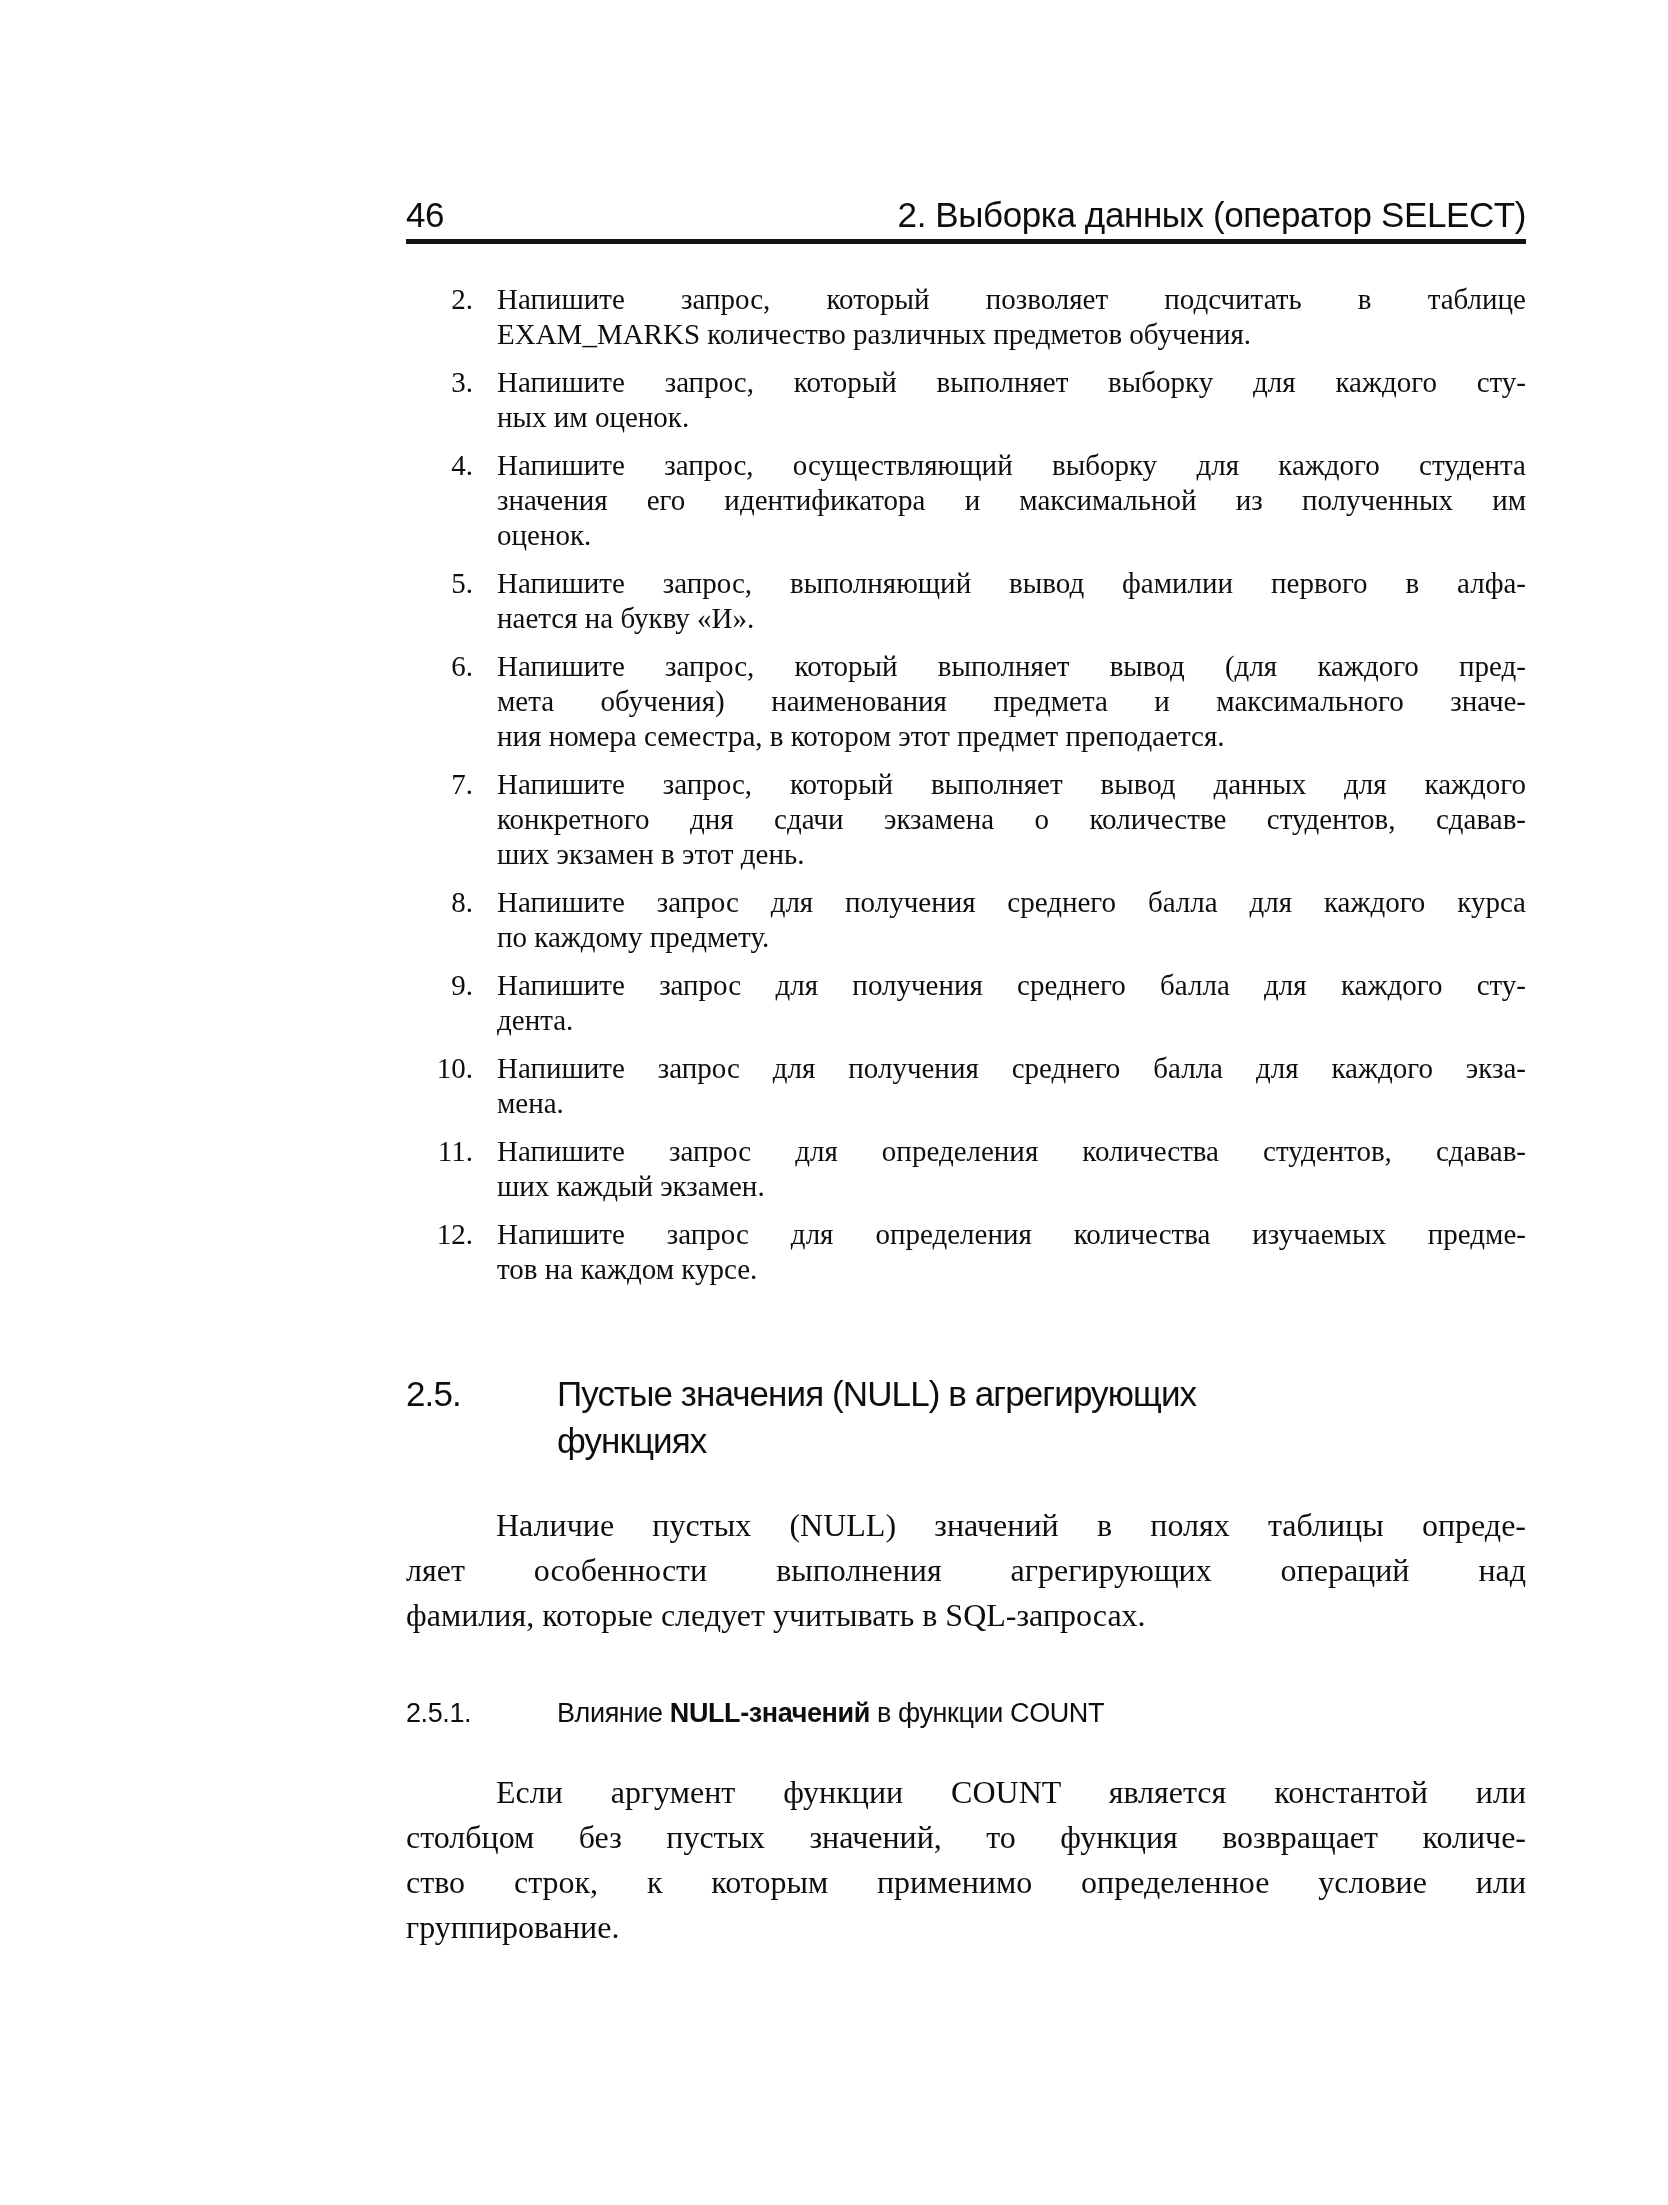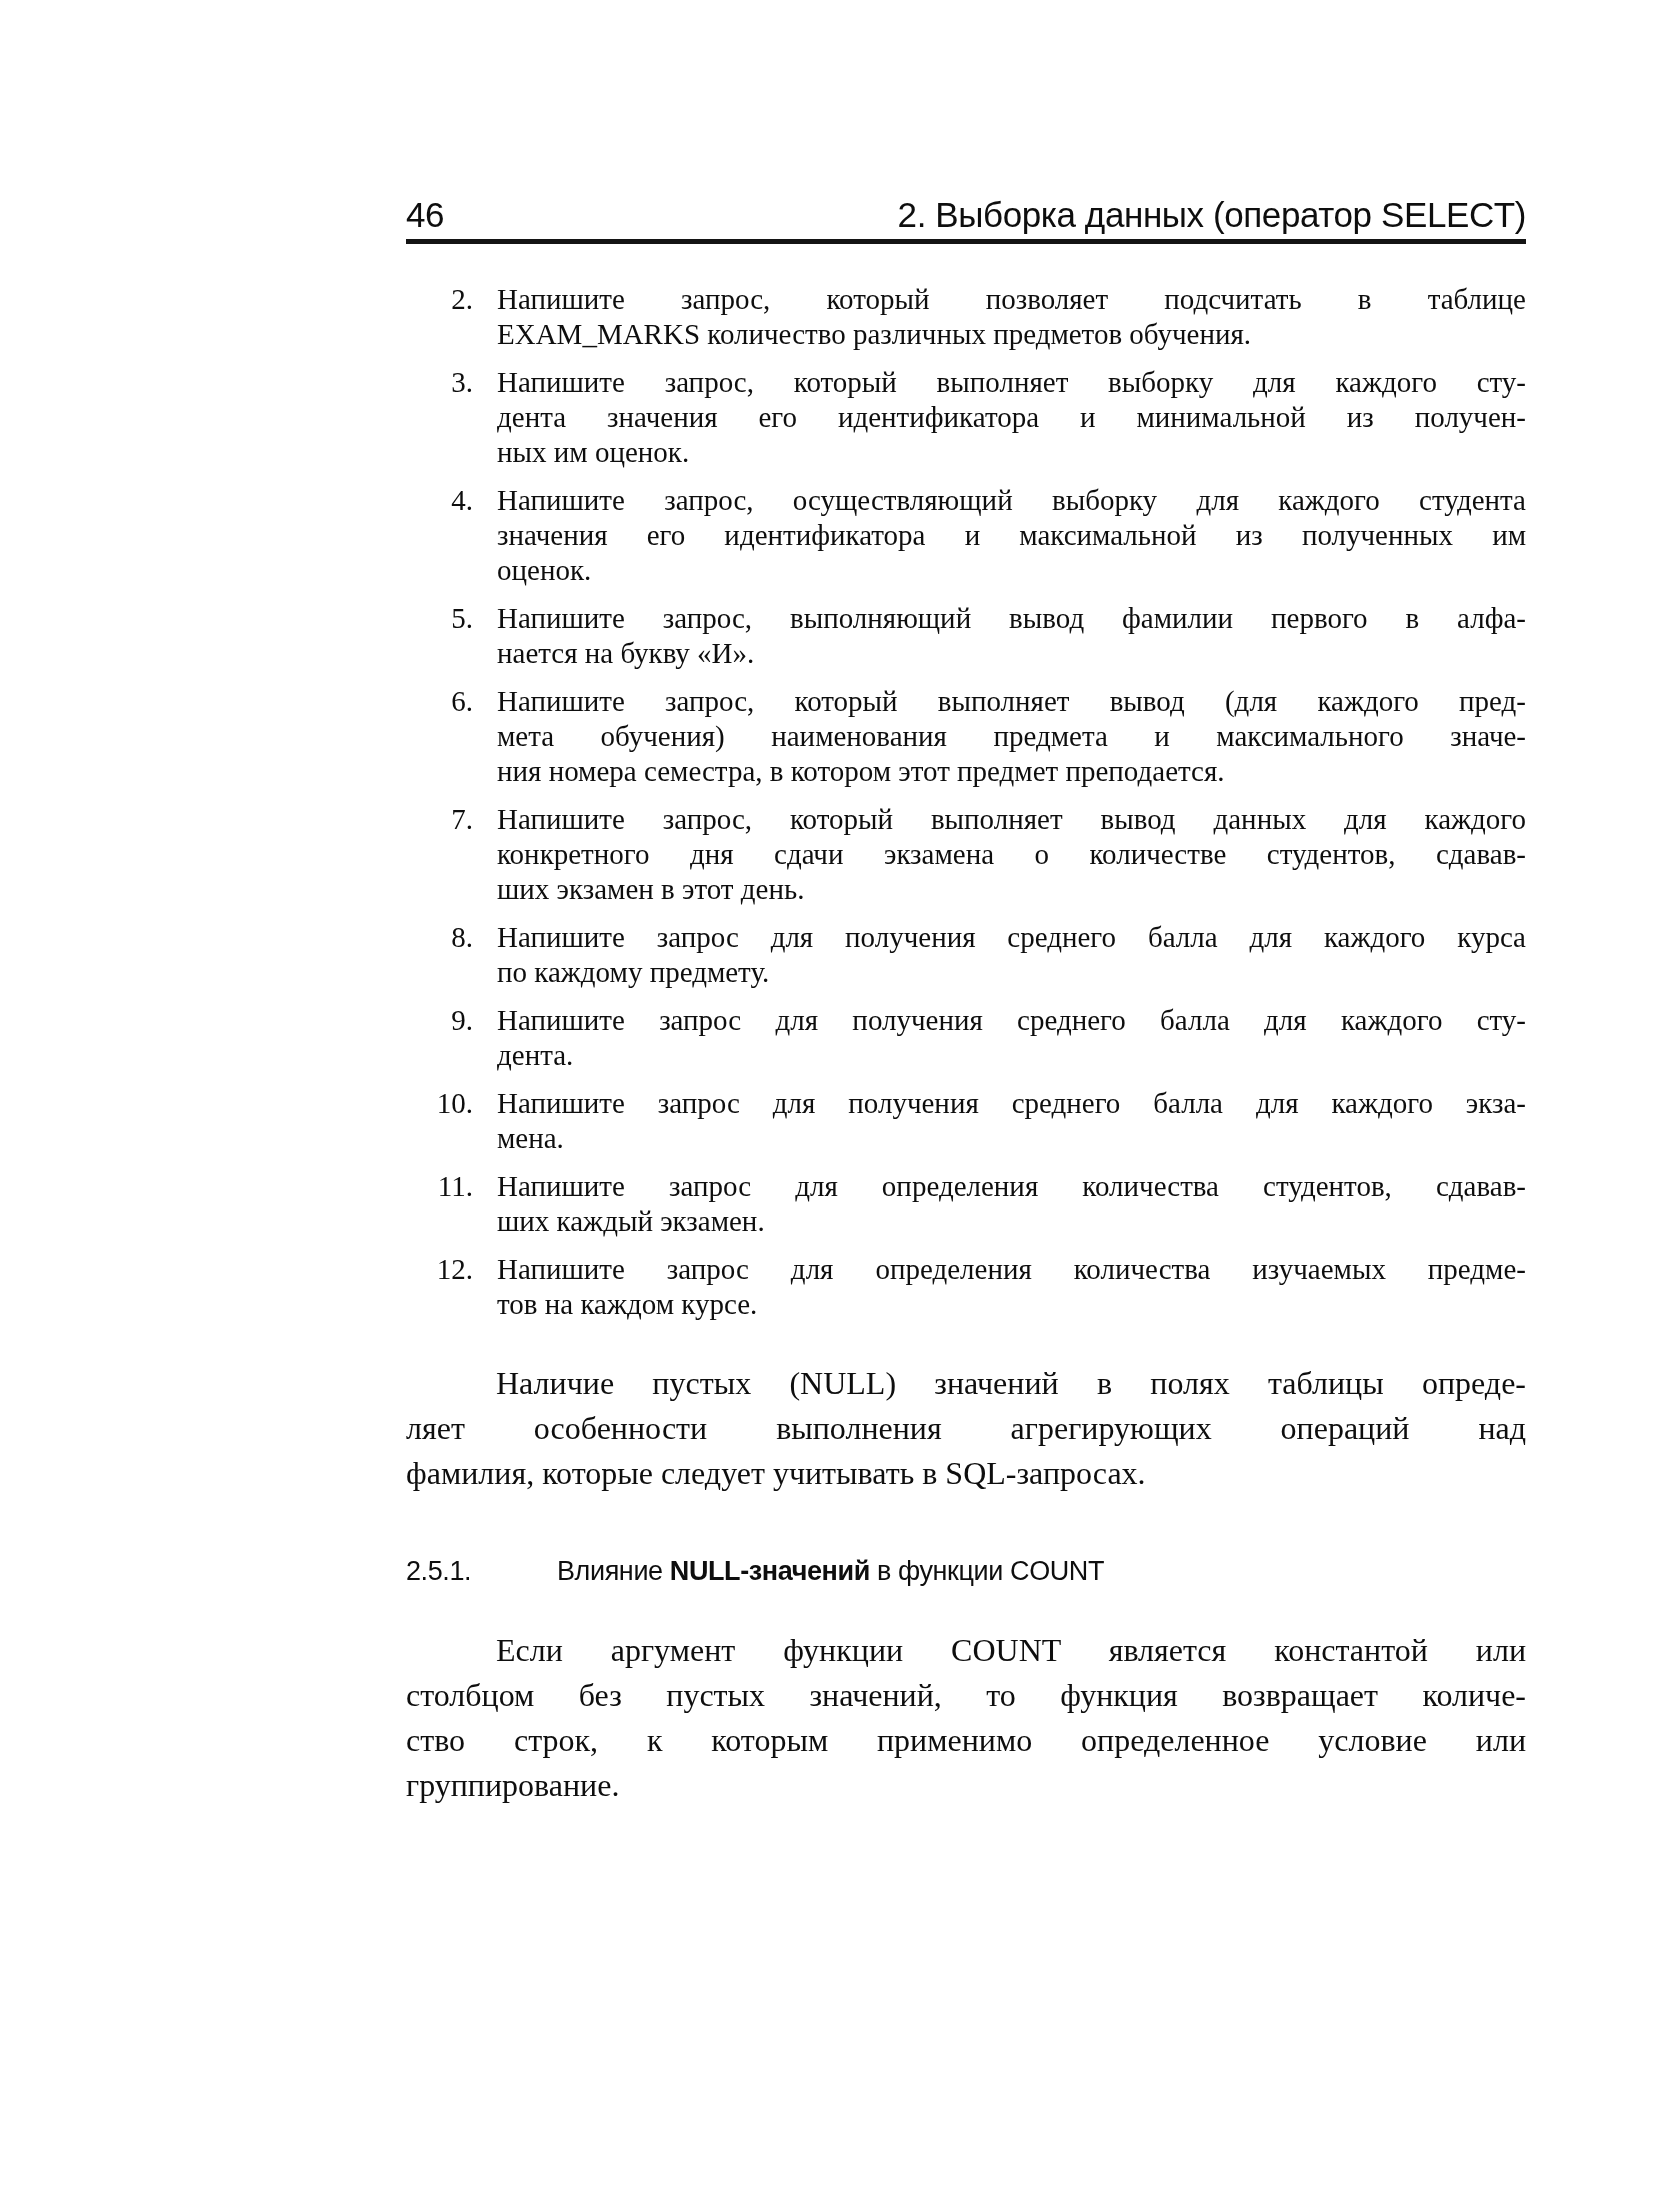--- a/index.html
+++ b/index.html
@@ -100,21 +100,20 @@
         <span class="num">2.</span>
         <div class="itembody">
           <div class="line">Напишите запрос, который позволяет подсчитать в таблице</div>
           <div class="line last">EXAM_MARKS количество различных предметов обучения.</div>
         </div>
       </li>
       <li>
         <span class="num">3.</span>
         <div class="itembody">
           <div class="line">Напишите запрос, который выполняет выборку для каждого сту-</div>
-          <div class="line">дента значения его идентификатора и минимальной из получен-</div>
           <div class="line last">ных им оценок.</div>
         </div>
       </li>
       <li>
         <span class="num">4.</span>
         <div class="itembody">
           <div class="line">Напишите запрос, осуществляющий выборку для каждого студента</div>
           <div class="line">значения его идентификатора и максимальной из полученных им</div>
           <div class="line last">оценок.</div>
         </div>
@@ -172,20 +171,27 @@
       </li>
       <li>
         <span class="num">12.</span>
         <div class="itembody">
           <div class="line">Напишите запрос для определения количества изучаемых предме-</div>
           <div class="line last">тов на каждом курсе.</div>
         </div>
       </li>
     </ol>
 
+  <div class="sec-heading">
+    <span class="num">2.5.</span>
+    <div id="section-title" class="title">
+        <div>Пустые значения (NULL) в агрегирующих</div>
+        <div>функциях</div>
+      </div>
+  </div>
 
   <div id="para1" class="para">
       <div class="line indent">Наличие пустых (NULL)  значений в полях таблицы опреде-</div>
       <div class="line">ляет особенности выполнения агрегирующих операций над</div>
       <div class="line last">фамилия,  которые следует учитывать в SQL-запросах.</div>
     </div>
 
   <div class="sub-heading">
     <span class="num">2.5.1.</span>
     <span class="title"><span>Влияние </span><b>NULL-значений</b><span> в функции COUNT</span></span>

